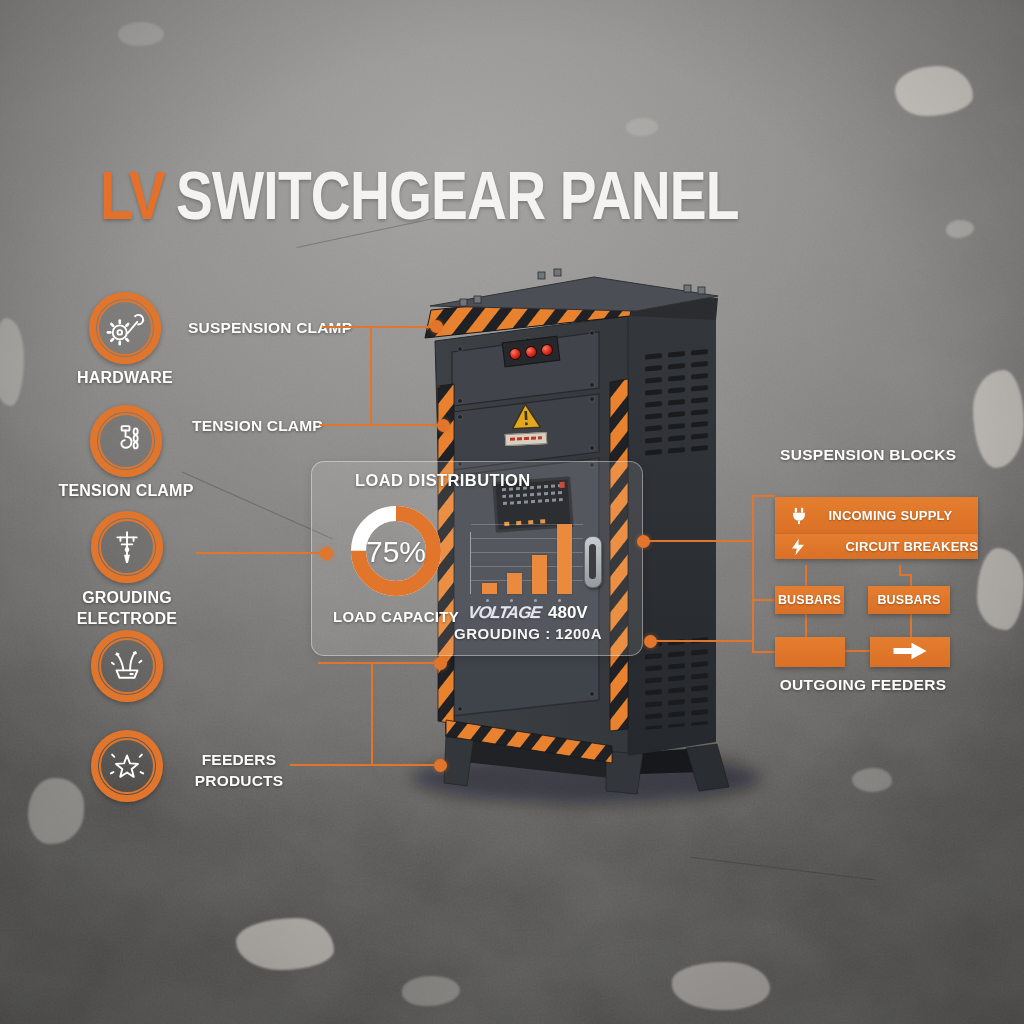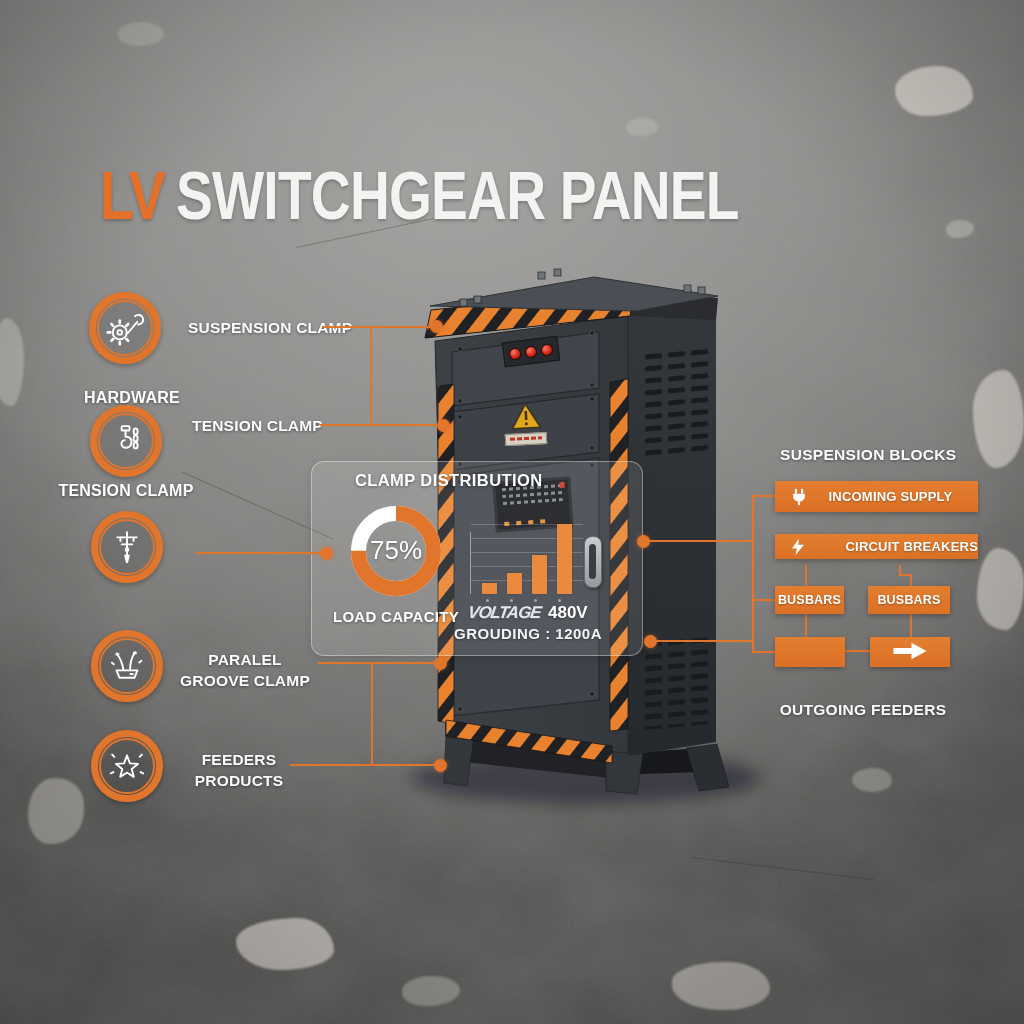--- a/index.html
+++ b/index.html
@@ -63,32 +63,32 @@
   .currline{position:absolute;left:452px;top:625px;width:152px;text-align:center;color:#f4f5f7;
     font-size:15px;font-weight:bold;letter-spacing:0.5px;text-shadow:0 1px 2px rgba(0,0,0,0.6);}
   
   .card{position:absolute;left:311px;top:461px;width:330px;height:193px;border-radius:13px;
     background:rgba(255,255,255,0.11);border:1.5px solid rgba(255,255,255,0.38);
     box-shadow:0 3px 10px rgba(0,0,0,0.12);}
   .card-title{position:absolute;left:355px;top:471px;font-size:16.5px;font-weight:bold;color:#fff;
     letter-spacing:0.4px;text-shadow:0 1px 3px rgba(0,0,0,0.4);}
   .donut{position:absolute;left:348px;top:503px;}
   .donut-pct{position:absolute;left:348px;top:535px;width:96px;text-align:center;color:#fff;
-    font-size:26px;font-weight:500;text-shadow:0 1px 3px rgba(0,0,0,0.35);}
+    font-size:30px;font-weight:500;text-shadow:0 1px 3px rgba(0,0,0,0.35);}
   .load-cap{position:absolute;left:328px;top:608px;width:136px;text-align:center;color:#fff;
     font-size:15px;font-weight:bold;letter-spacing:0.3px;text-shadow:0 1px 3px rgba(0,0,0,0.4);}
   
   .fb-title{position:absolute;left:780px;top:446px;font-size:15.5px;font-weight:bold;color:#fdfdfd;
     letter-spacing:0.3px;text-shadow:0 1px 3px rgba(0,0,0,0.45);}
   .obox{position:absolute;background:linear-gradient(180deg,#e47e2f,#da7026);color:#fff;font-weight:bold;
     display:flex;align-items:center;justify-content:center;font-size:13px;letter-spacing:0.2px;
     box-shadow:0 2px 5px rgba(0,0,0,0.28);text-shadow:0 1px 2px rgba(0,0,0,0.3);}
   .obox .bicon{position:absolute;left:14px;top:50%;transform:translateY(-50%);display:flex;}
   .obox.iconbox{justify-content:center;padding-left:28px;}
-  .fb-out{position:absolute;left:768px;top:701px;width:190px;text-align:center;font-size:15.5px;
+  .fb-out{position:absolute;left:768px;top:676px;width:190px;text-align:center;font-size:15.5px;
     font-weight:bold;color:#fdfdfd;letter-spacing:0.3px;text-shadow:0 1px 3px rgba(0,0,0,0.45);}
   .z3{z-index:3}.z4{z-index:4}.z5{z-index:5}
 </style>
 </head>
 <body>
 
 <div id="stage">
 
   <svg class="noise" width="1024" height="1024">
     <filter id="mottle">
@@ -244,21 +244,21 @@
         <i></i>
         <i></i>
       </div>
   </div>
   <div class="voltline z3">
     <span class="brand">VOLTAGE</span><span>480V</span>
   </div>
   <div class="currline z3">GROUDING : 1200A</div>
 
   <div class="card z4"></div>
-  <div class="card-title z5">CLAMP DISTRIBUTION</div>
+  <div class="card-title z5">LOAD DISTRIBUTION</div>
   <svg class="donut z5" width="96" height="96" viewBox="0 0 96 96">
     <circle cx="48" cy="48" r="37.5" fill="none" stroke="#ffffff" stroke-width="15"></circle>
     <circle cx="48" cy="48" r="37.5" fill="none" stroke="#e1752c" stroke-width="15" transform="rotate(-90 48 48)" stroke-dasharray="176.71458676442586 235.61944901923448"></circle>
   </svg>
   <div class="donut-pct z5">75%</div>
   <div class="load-cap z5">LOAD CAPACITY</div>
 
   <div class="ficon" style="left:89px;top:292px;">
     <svg viewBox="0 0 48 48" fill="none" stroke="#fff" stroke-width="2.2" stroke-linecap="round">
       <circle cx="18" cy="29" r="8"></circle>
@@ -269,21 +269,21 @@
           <line x1="7.2" y1="29" x2="4.4" y2="29"></line>
           <line x1="25.6" y1="21.4" x2="27.6" y2="19.4"></line>
           <line x1="10.4" y1="36.6" x2="8.4" y2="38.6"></line>
           <line x1="10.4" y1="21.4" x2="8.4" y2="19.4"></line>
           <line x1="25.6" y1="36.6" x2="27.6" y2="38.6"></line>
         </g>
       <path d="M27 30 L38 17"></path>
         <path d="M35.5 10.5 a5.5 5.5 0 1 1 3.5 9.5"></path>
     </svg>
   </div>
-  <div class="cap" style="left:62px;top:368px;width:140px;margin-top:20px;">HARDWARE</div>
+  <div class="cap" style="left:55px;top:368px;width:140px;">HARDWARE</div>
 
   <div class="ficon" style="left:90px;top:405px;">
     <svg viewBox="0 0 48 48" fill="none" stroke="#fff" stroke-width="2.2" stroke-linecap="round">
       <rect x="19" y="7" width="9" height="5" rx="1"></rect>
       <path d="M23.5 12 v7 c5.5 0 7.5 3.5 6.5 8 c-1 4.5 -7.5 6.5 -10.5 2.5 c-2 -3 0 -6 3 -6.5"></path>
       <ellipse cx="35" cy="13" rx="2.3" ry="3.4"></ellipse>
         <ellipse cx="35" cy="21" rx="2.3" ry="3.4"></ellipse>
         <ellipse cx="35" cy="29" rx="2.3" ry="3.4"></ellipse>
     </svg>
   </div>
@@ -293,20 +293,21 @@
     <svg viewBox="0 0 48 48" fill="none" stroke="#fff" stroke-width="2.2" stroke-linecap="round">
       <line x1="24" y1="7" x2="24" y2="34"></line>
       <line x1="13" y1="13" x2="35" y2="13"></line>
         <line x1="16.5" y1="13" x2="16.5" y2="17"></line>
         <line x1="31.5" y1="13" x2="31.5" y2="17"></line>
       <line x1="18" y1="21" x2="30" y2="21"></line>
         <circle cx="24" cy="27" r="1.6"></circle>
       <path d="M22 34 L24 42 L26 34 Z" fill="#fff"></path>
     </svg>
   </div>
+  <div class="cap" style="left:62px;top:588px;width:130px;">GROUDING ELECTRODE</div>
 
   <div class="ficon" style="left:91px;top:630px;">
     <svg viewBox="0 0 48 48" fill="none" stroke="#fff" stroke-width="2.2" stroke-linecap="round">
       <path d="M12 29 h24 l-3.5 8.5 h-17 Z" stroke-linejoin="round"></path>
       <path d="M20 29 C19 22 16.5 16 13.5 11.5"></path>
         <path d="M27.5 29 C27.5 20 29.5 14 32.5 9.5"></path>
       <rect x="11" y="9" width="4" height="3.4" fill="#fff" stroke="none" transform="rotate(28 13 10.7)"></rect>
       <rect x="31" y="7.5" width="4" height="3.4" fill="#fff" stroke="none" transform="rotate(-20 33 9.2)"></rect>
       <line x1="38" y1="20" x2="40.5" y2="18"></line>
         <line x1="9" y1="22" x2="6.8" y2="20.2"></line>
@@ -319,39 +320,38 @@
       <polygon points="24,12 27.4,21 36.5,21.6 29.4,27.4 31.7,36.4 24,31.4 16.3,36.4 18.6,27.4 11.5,21.6 20.6,21"></polygon>
       <line x1="38.5" y1="13.5" x2="41" y2="11"></line>
         <line x1="9.5" y1="13.5" x2="7" y2="11"></line>
       <line x1="39.5" y1="31" x2="42.5" y2="32.5"></line>
         <line x1="8.5" y1="31" x2="5.5" y2="32.5"></line>
     </svg>
   </div>
 
   <div class="callout" style="left:188px;top:318px;">SUSPENSION CLAMP</div>
   <div class="callout" style="left:192px;top:416px;">TENSION CLAMP</div>
-  <div class="callout wrap" style="left:178px;top:650px;width:134px;">PARALEL GROOVE CLAMP</div>
   <div class="callout wrap" style="left:194px;top:750px;width:90px;">FEEDERS PRODUCTS</div>
 
   <div class="oline z5" style="left:322px;top:326px;width:112px;height:2px;"></div>
   <div class="oline z5" style="left:370px;top:326px;width:2px;height:100px;"></div>
   <div class="oline z5" style="left:320px;top:424px;width:120px;height:2px;"></div>
   <div class="oline z5" style="left:196px;top:552px;width:128px;height:2px;"></div>
   <div class="oline z5" style="left:318px;top:662px;width:120px;height:2px;"></div>
   <div class="oline z5" style="left:371px;top:662px;width:2px;height:104px;"></div>
   <div class="oline z5" style="left:290px;top:764px;width:148px;height:2px;"></div>
   <div class="odot z5" style="left:430px;top:320px;"></div>
   <div class="odot z5" style="left:437px;top:419px;"></div>
   <div class="odot z5" style="left:320px;top:547px;"></div>
   <div class="odot z5" style="left:434px;top:657px;"></div>
   <div class="odot z5" style="left:434px;top:759px;"></div>
 
   <div class="fb-title z5">SUSPENSION BLOCKS</div>
 
-  <div class="obox iconbox z5" style="left:775px;top:481px;width:175px;height:31px;">
+  <div class="obox iconbox z5" style="left:775px;top:497px;width:175px;height:37px;">
     <span class="bicon">
       <svg width="20" height="20" viewBox="0 0 24 24" fill="#fff">
           <rect x="7" y="2" width="2.6" height="6" rx="1"></rect>
           <rect x="14.4" y="2" width="2.6" height="6" rx="1"></rect>
           <path d="M5 8 h14 v2.5 c0 4.2-2.6 7-7 7 s-7-2.8-7-7 Z"></path>
           <rect x="10.8" y="17.5" width="2.4" height="4.5" rx="1"></rect>
         </svg>
     </span>
     <span>INCOMING SUPPLY</span>
   </div>

